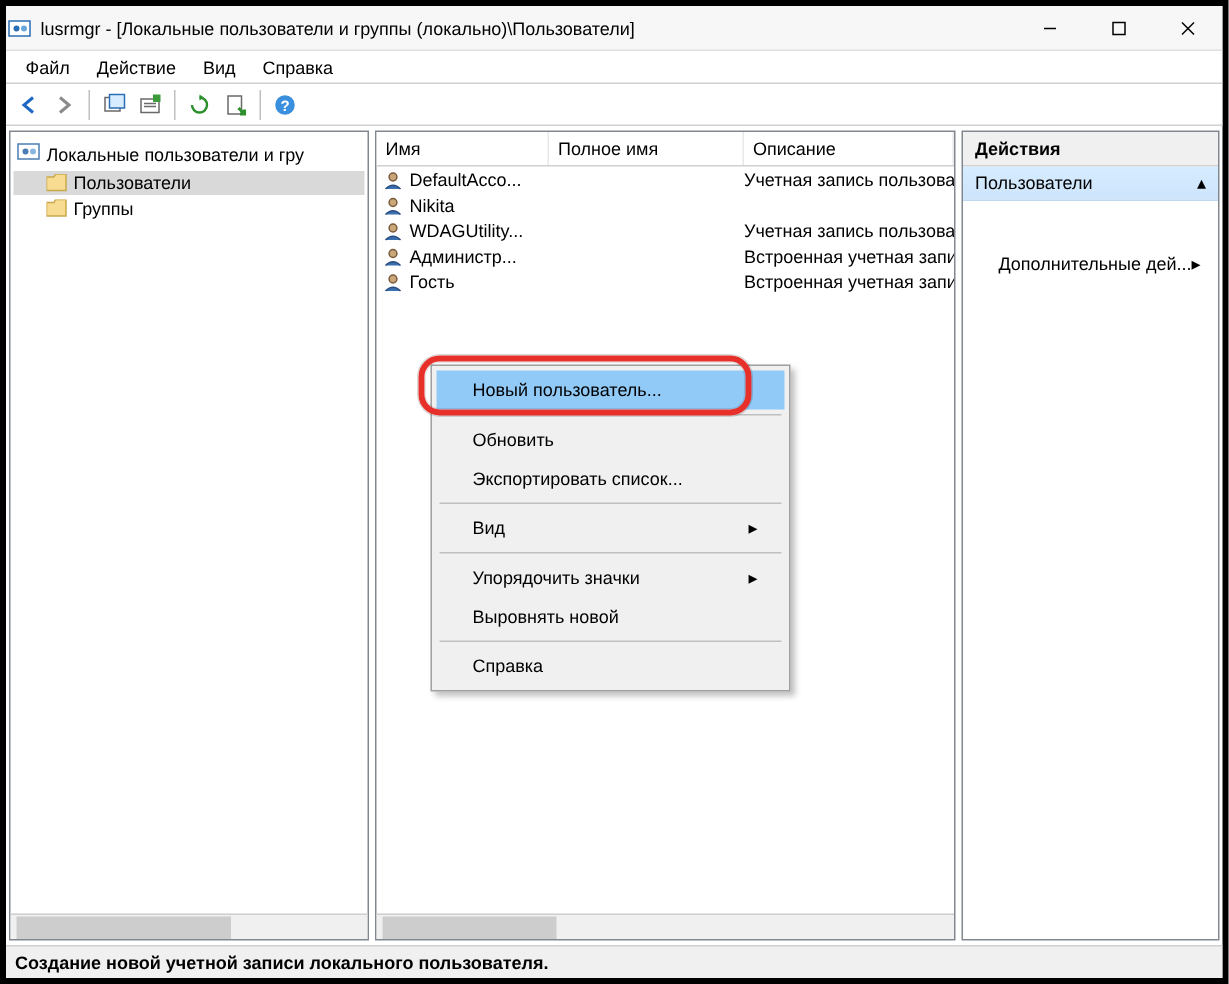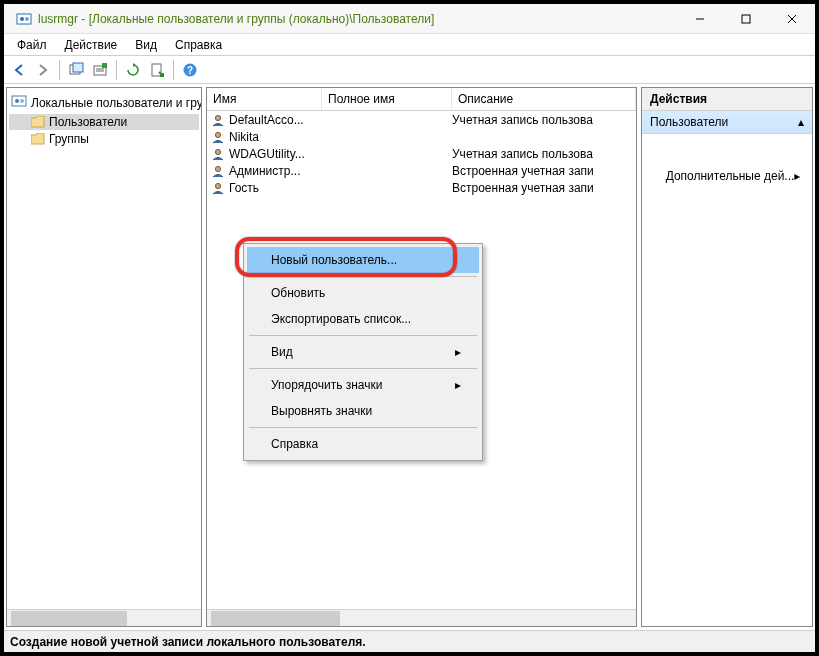--- a/index.html
+++ b/index.html
@@ -1,33 +1,33 @@
 <!DOCTYPE html>
 <html><head>
 <meta charset="utf-8">
 <style>
 * { box-sizing: border-box; font-family: "Segoe UI", Tahoma, sans-serif; }
 body { margin: 0; background: #fff; }
 .outer { border: 4px solid #000; width: 819px; height: 656px; margin: 0; position: relative; overflow: hidden; background: #fff; }
-.titlebar { height: 30px; background: #f7f7f7; display: flex; align-items: center; padding: 0 0 0 12px; font-size: 12px; color: #4d7c0f; border-bottom: 1px solid #e0e0e0; }
+.titlebar { height: 30px; background: #f7f7f7; display: flex; align-items: center; padding: 0 0 0 1px; font-size: 12px; color: #000000; border-bottom: 1px solid #e0e0e0; }
 .titlebar .app-icon { width: 16px; height: 16px; margin-right: 6px; display: inline-flex; }
 .titlebar .title-text { flex: 1; white-space: nowrap; overflow: hidden; }
 .win-controls { display: flex; height: 100%; }
 .win-btn { width: 46px; height: 100%; display: flex; align-items: center; justify-content: center; font-family: "Segoe UI Symbol", sans-serif; font-size: 10px; color: #000; }
 
 .menubar { height: 22px; background: #fff; display: flex; align-items: center; padding: 0 4px; border-bottom: 1px solid #d0d0d0; font-size: 12px; }
 .menubar .m { padding: 2px 9px; cursor: default; }
 
 .toolbar { height: 28px; background: #fff; display: flex; align-items: center; padding: 2px 4px; border-bottom: 1px solid #d0d0d0; gap: 2px; }
 .tbtn { width: 22px; height: 22px; display: flex; align-items: center; justify-content: center; border: 1px solid transparent; }
 .tsep { width: 1px; height: 20px; background: #c0c0c0; margin: 0 3px; }
 
 .content { display: flex; height: calc(100% - 30px - 22px - 28px - 22px); position: relative; }
 .pane { border: 1px solid #828790; margin: 3px 2px; background: #fff; display: flex; flex-direction: column; overflow: hidden; }
-.pane-left { width: 196px; }
+.pane-left { width: 240px; }
 .pane-mid { flex: 1; position: relative; }
 .pane-right { width: 172px; }
 
 .tree { padding: 4px 2px; font-size: 12px; flex: 1; overflow: hidden; }
 .tree-root { display: flex; align-items: center; gap: 4px; padding: 1px 2px; white-space: nowrap; }
 .tree-child { display: flex; align-items: center; gap: 4px; padding: 1px 2px 1px 22px; margin-top: 1px; }
 .tree-child.sel { background: #d9d9d9; }
 .folder-icon { width: 14px; height: 12px; display: inline-block; }
 
 .list-hdr { display: flex; background: #fff; border-bottom: 1px solid #d0d0d0; font-size: 12px; }
@@ -262,21 +262,21 @@
         <div class="ctx-item">
               <span>Вид</span>
               <span>▸</span>
             </div>
         <div class="ctx-sep"></div>
         <div class="ctx-item">
               <span>Упорядочить значки</span>
               <span>▸</span>
             </div>
         <div class="ctx-item">
-              <span>Выровнять значки</span>
+              <span>Выровнять новой</span>
             </div>
         <div class="ctx-sep"></div>
         <div class="ctx-item">
               <span>Справка</span>
             </div>
       </div>
           <div class="ctx-border-hl"></div>
         </div>
     <div class="hscroll">
           <div class="thumb" style="width:30%; margin-left:4px"></div>

